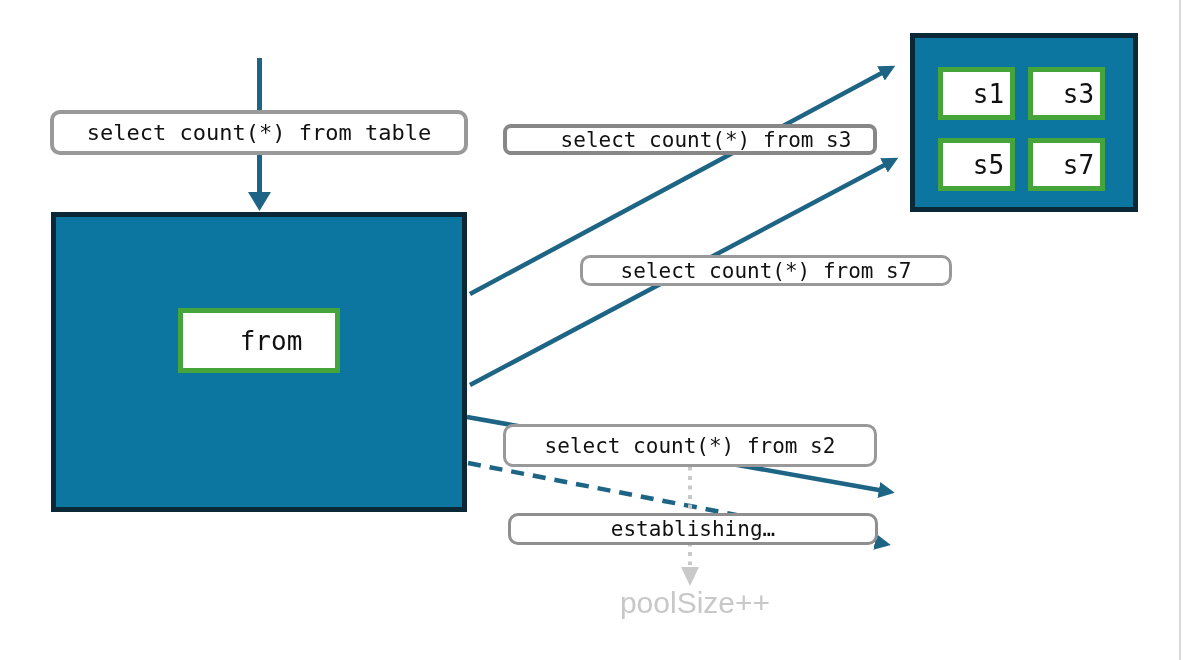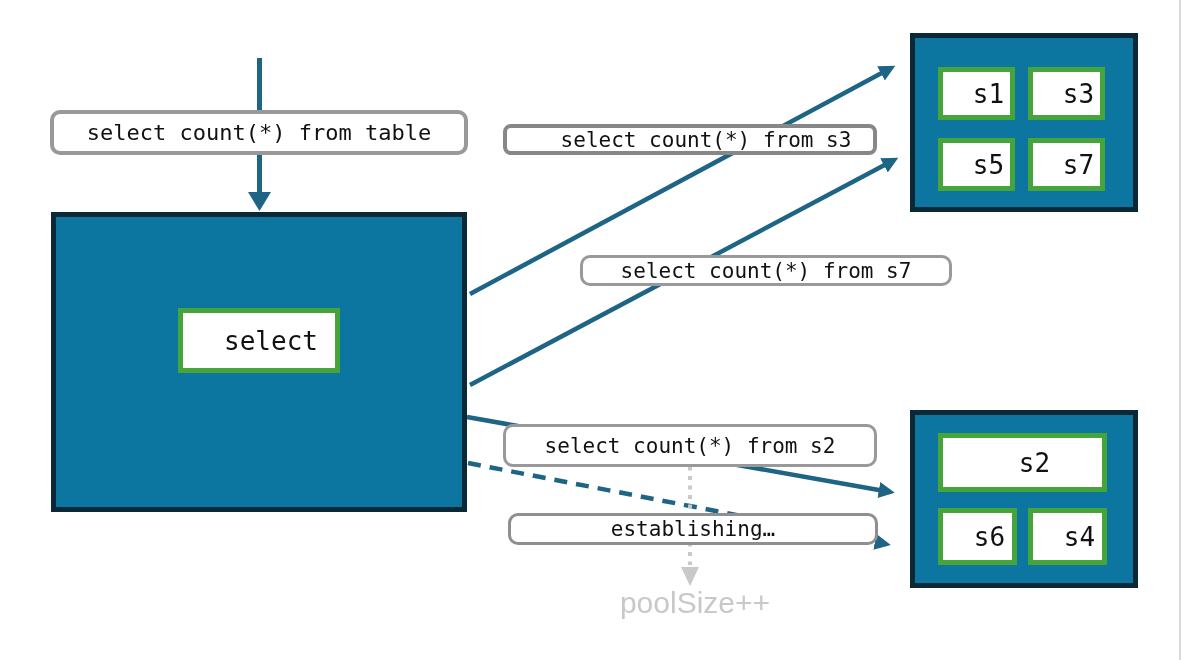--- a/index.html
+++ b/index.html
@@ -90,50 +90,39 @@
     <line x1="467" y1="417" x2="890" y2="492" stroke="#1d6485" stroke-width="4.5" marker-end="url(#ah)"></line>
 
     <line x1="468" y1="463" x2="886" y2="544" stroke="#1d6485" stroke-width="4.5" stroke-dasharray="13 9" marker-end="url(#ah)"></line>
 
     <line x1="690" y1="457" x2="690" y2="565" stroke="#c9c9c9" stroke-width="4" stroke-dasharray="4 5.5"></line>
     <polygon points="681,567 699,567 690,586" fill="#c9c9c9"></polygon>
   </svg>
 
   <div class="bigbox" style="left:51px;top:212px;width:416px;height:300px;">
     <div class="shard" style="left:122px;top:91px;width:162px;height:65px;">
-      <span>select</span>
+      <span>from</span>
     </div>
   </div>
 
   <div class="bigbox" style="left:910px;top:33px;width:228px;height:179px;">
     <div class="shard" style="left:23px;top:29px;width:77px;height:53px;">
       <span>s1</span>
     </div>
     <div class="shard" style="left:113px;top:29px;width:77px;height:53px;">
       <span>s3</span>
     </div>
     <div class="shard" style="left:23px;top:100px;width:77px;height:53px;">
       <span>s5</span>
     </div>
     <div class="shard" style="left:113px;top:100px;width:77px;height:53px;">
       <span>s7</span>
     </div>
   </div>
 
-  <div class="bigbox" style="left:910px;top:410px;width:228px;height:178px;">
-    <div class="shard" style="left:23px;top:18px;width:169px;height:59px;">
-      <span>s2</span>
-    </div>
-    <div class="shard" style="left:23px;top:93px;width:79px;height:57px;">
-      <span>s6</span>
-    </div>
-    <div class="shard" style="left:113px;top:93px;width:79px;height:57px;">
-      <span>s4</span>
-    </div>
-  </div>
 
   <div class="qlabel big" style="left:50px;top:110px;width:418px;height:45px;">select count(*) from table</div>
 
 
   <div class="qlabel dark" style="left:503px;top:124px;width:374px;height:31px;border-radius:8px;">select count(*) from s3</div>
 
   <div class="qlabel" style="left:580px;top:255px;width:372px;height:31px;">select count(*) from s7</div>
 
   <div class="qlabel" style="left:503px;top:424px;width:374px;height:43px;">select count(*) from s2</div>
 

